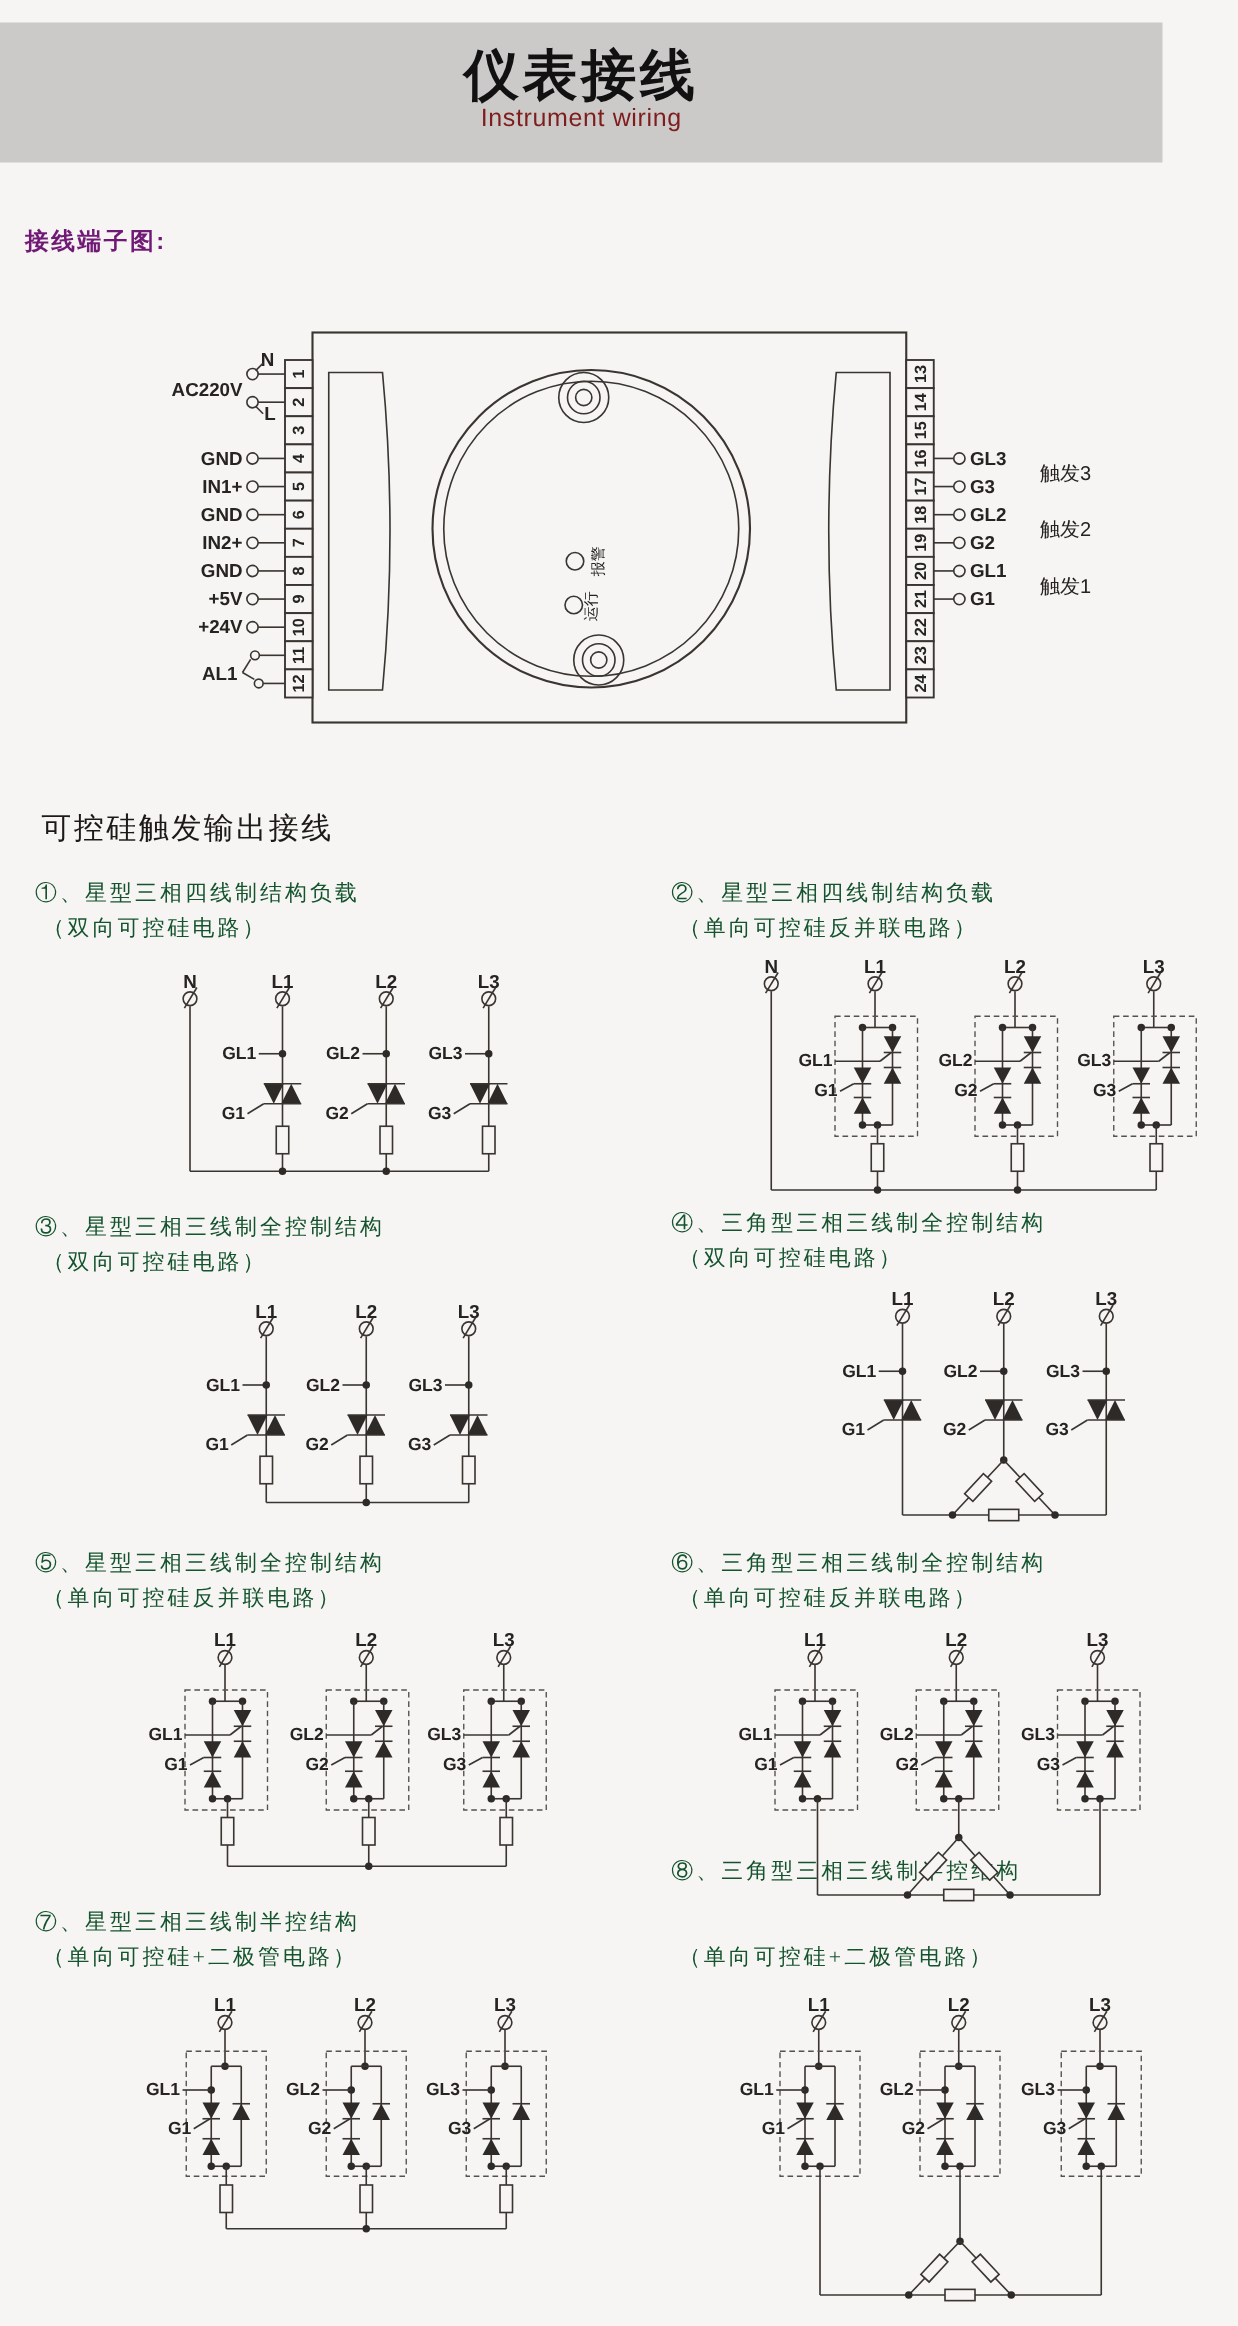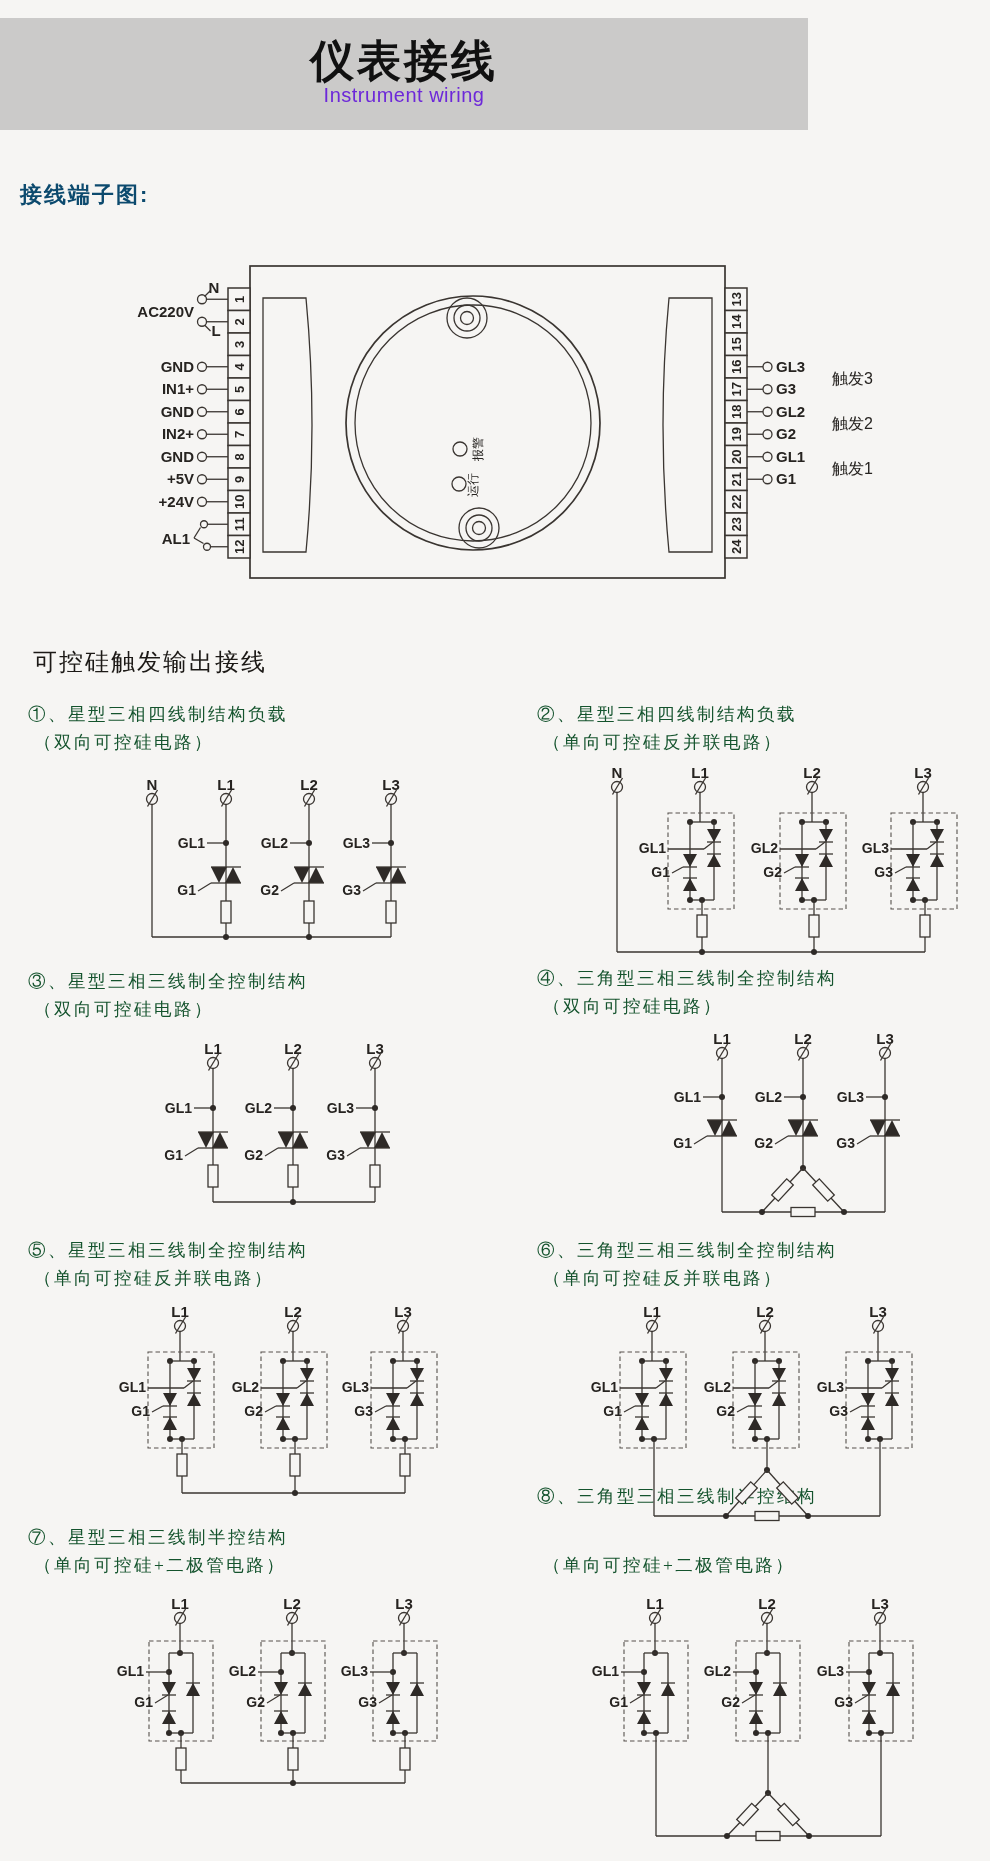--- a/index.html
+++ b/index.html
@@ -1,21 +1,21 @@
 <!DOCTYPE html>
 <html><head>
 <meta charset="utf-8">
 <style>
   html,body{margin:0;padding:0}
   body{width:990px;height:1861px;position:relative;background:#f6f5f3;
        font-family:"Liberation Sans",sans-serif;color:#2b2724;overflow:hidden}
-  .band{position:absolute;left:0;top:18px;width:808px;height:112px;background:#cbcac9;text-align:center}
+  .band{position:absolute;left:0;top:18px;width:930px;height:112px;background:#cbcac9;text-align:center}
   .h1{font-size:44px;font-weight:bold;letter-spacing:3px;margin-top:16px;line-height:54px;color:#111}
-  .h2{font-size:20px;margin-top:-4px;letter-spacing:.5px;color:#6d28d9}
-  .sec-head{position:absolute;left:20px;top:180px;font-size:22px;font-weight:bold;letter-spacing:2px;color:#0c4a6e}
+  .h2{font-size:20px;margin-top:-4px;letter-spacing:.5px;color:#7f1d1d}
+  .sec-head{position:absolute;left:20px;top:180px;font-size:19px;font-weight:bold;letter-spacing:2px;color:#701a75}
   .out-head{position:absolute;left:33px;top:646px;font-size:24px;font-weight:normal;letter-spacing:2px;color:#1c1916}
   .ctitle,.csub{position:absolute;font-family:"Liberation Serif","D ejaVu Serif",serif;
        font-family:"Liberation Serif",serif;font-size:17.5px;letter-spacing:2.5px;color:#14532d;white-space:nowrap}
   .csub{padding-left:6px}
   svg{position:absolute;overflow:visible}
   svg text{font-family:"Liberation Sans",sans-serif;fill:#262320}
   .w{stroke:#3a3531;stroke-width:1.3;fill:none}
   .w2{stroke-width:1.7}
   .tf{fill:#2e2a27;stroke:none}
   .res{fill:#f6f5f3;stroke:#3a3531;stroke-width:1.3}

